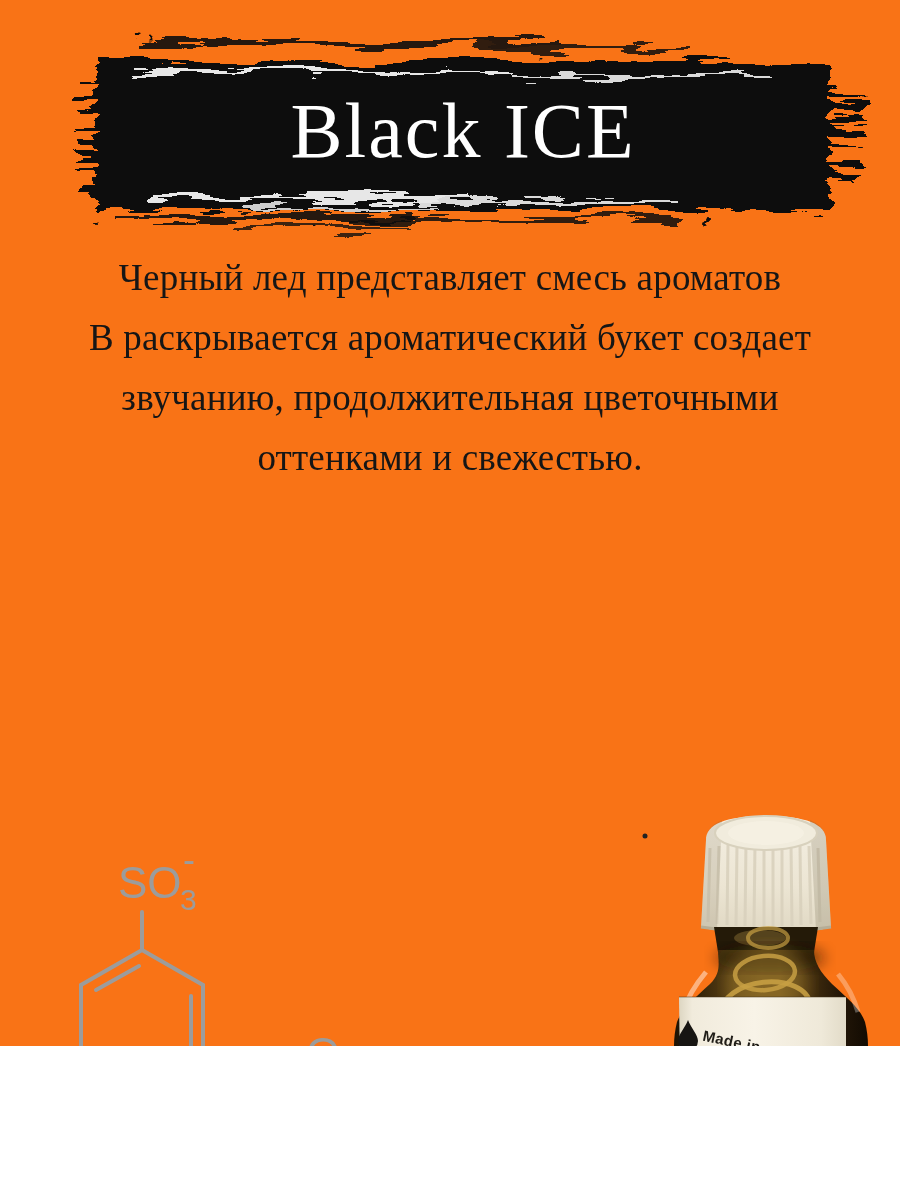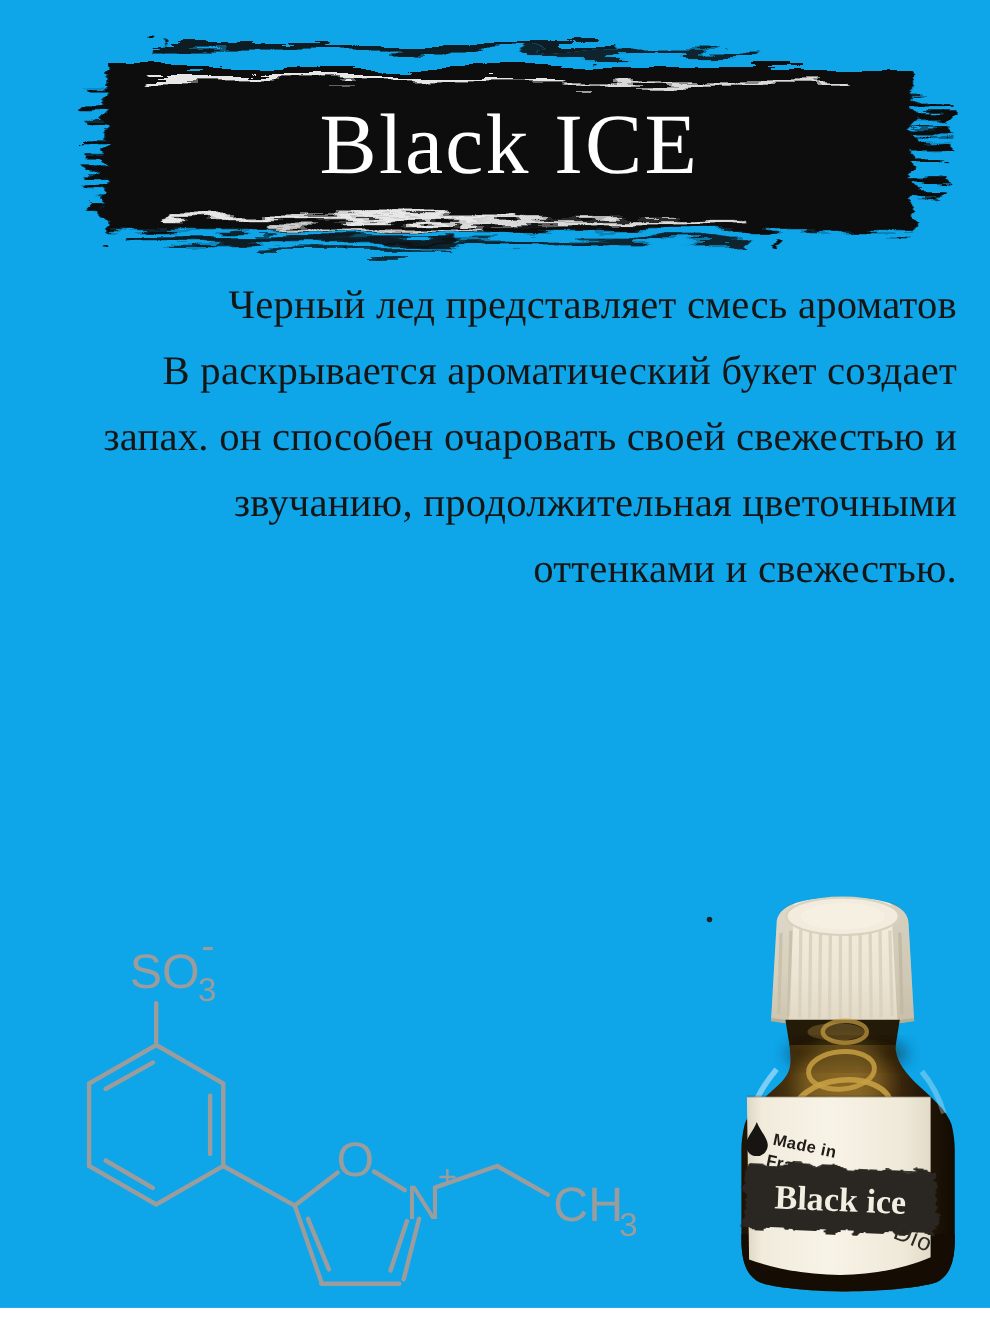--- a/index.html
+++ b/index.html
@@ -1,31 +1,31 @@
 <!DOCTYPE html>
 <html><head>
 <meta charset="utf-8">
 <style>
   html,body{margin:0;padding:0;background:#ffffff;}
   .page{
     position:relative;
-    width:900px;height:1189px;
-    background:#0ea5e9;
+    width:900px;height:1046px;
+    background:#f97316;
     overflow:hidden;
     font-family:"Liberation Serif","DejaVu Serif",serif;
   }
   .layer{position:absolute;left:0;top:0;width:900px;height:1200px;}
   .banner-title-text{
     font-family:"Liberation Serif","DejaVu Serif",serif;
     font-weight:400;
   }
   .description{
     position:absolute;
     left:30px;top:248px;width:840px;
-    text-align:right;
+    text-align:center;
     font-size:37px;
     line-height:60px;
     color:#161616;
     letter-spacing:0.2px;
   }
   .description .dline{white-space:nowrap;}
   svg{display:block;}
   .mol-label{font-family:"Liberation Sans","DejaVu Sans",sans-serif;}
 </style>
 </head>
@@ -82,21 +82,20 @@
       <circle cx="540" cy="58" r="1.5"></circle>
       <circle cx="860" cy="95" r="1.5"></circle>
       <circle cx="862" cy="150" r="2"></circle>
     </g>
     <text class="banner-title-text" x="463" y="157" font-size="78" letter-spacing="2" fill="#ffffff" text-anchor="middle">Black ICE</text>
   </svg>
 
   <div class="description">
     <div class="dline">Черный лед представляет смесь ароматов</div>
     <div class="dline">В раскрывается ароматический букет создает</div>
-    <div class="dline">запах. он способен очаровать своей свежестью и</div>
     <div class="dline">звучанию, продолжительная цветочными</div>
     <div class="dline">оттенками и свежестью.</div>
   </div>
 
   <svg class="layer" width="900" height="1200" viewBox="0 0 900 1200" fill="none" stroke="#9c9c9c" stroke-width="4" stroke-linecap="round">
 
     <path d="M142,950 L203,985 L203,1060 L142,1095 L81,1060 L81,985 Z"></path>
     <path d="M139,966 L96,990"></path>
     <path d="M191,996 L191,1049"></path>
     <path d="M139,1080 L96,1055"></path>

